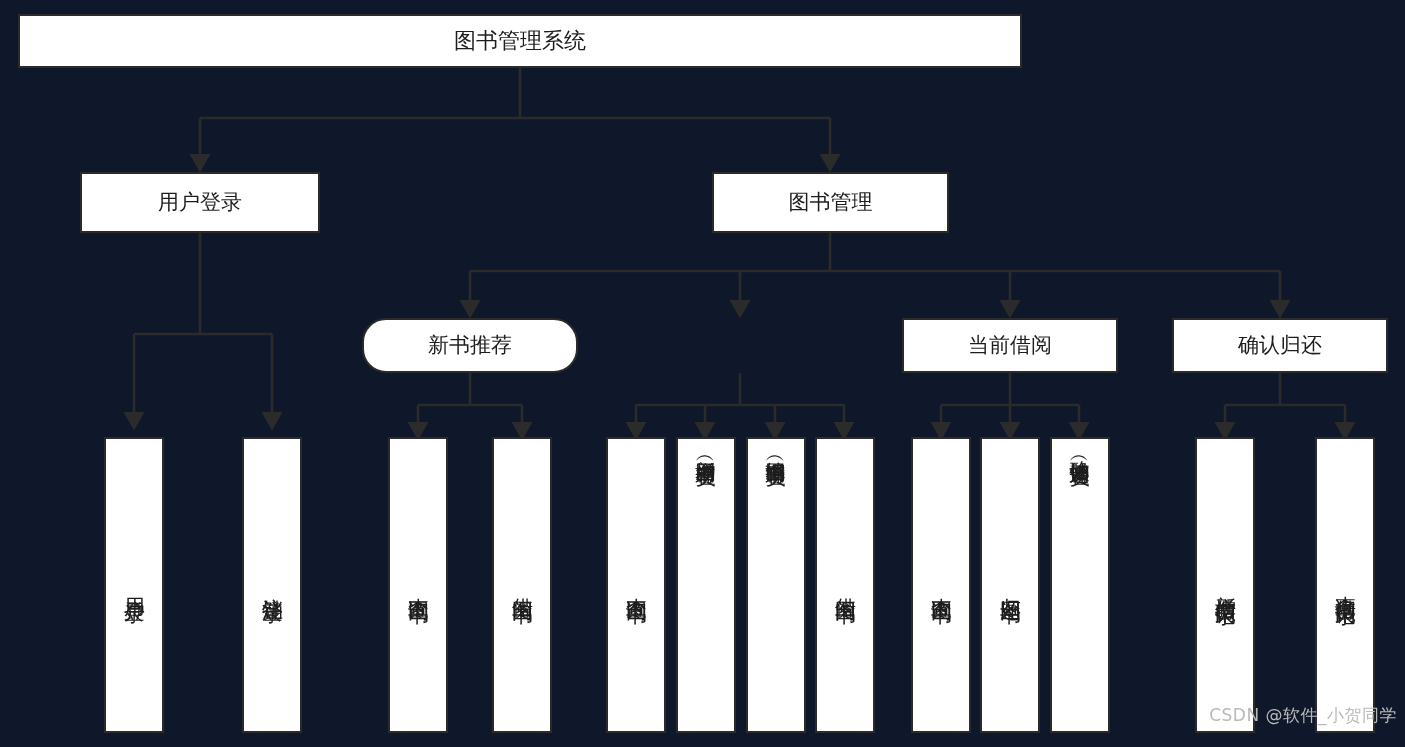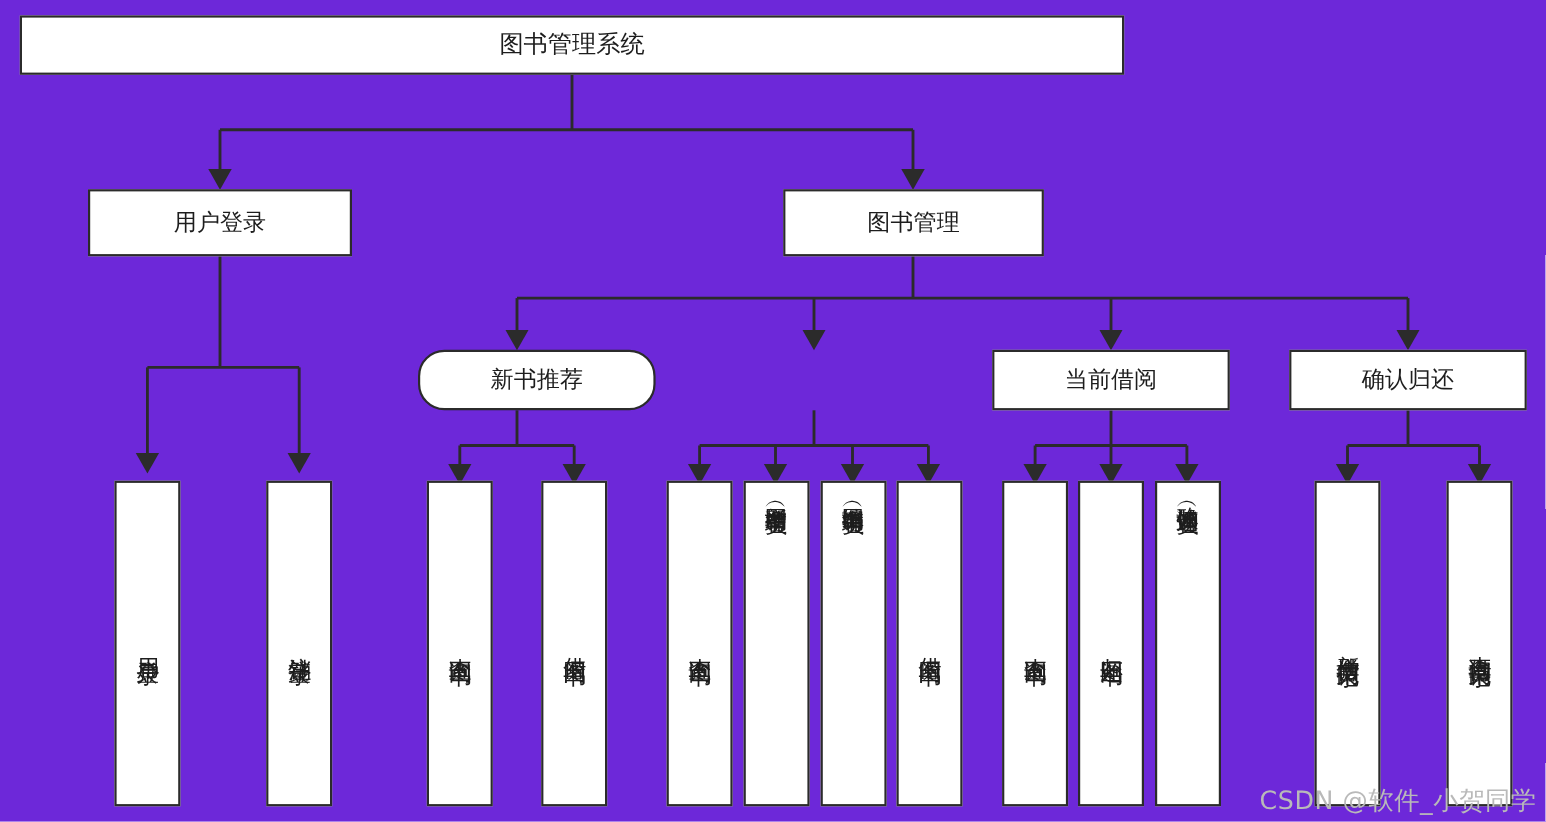--- a/index.html
+++ b/index.html
@@ -7,21 +7,21 @@
     padding: 0;
     background: #ffffff;
   }
   body {
     font-family: "DejaVu Sans", "Liberation Sans", sans-serif;
   }
   #diagram-root {
     position: relative;
     width: 1405px;
     height: 747px;
-    background: #6d28d9;
+    background: #0f172a;
     overflow: hidden;
   }
   #edges-layer {
     position: absolute;
     left: 0;
     top: 0;
     width: 1405px;
     height: 747px;
     pointer-events: none;
   }
@@ -65,22 +65,22 @@
     font-size: 20px;
     letter-spacing: 1px;
   }
   .node.vertical.mid-anchor {
     align-items: center;
     padding-top: 0;
   }
   #watermark {
     position: absolute;
     right: 8px;
-    bottom: 4px;
-    font-size: 23px;
+    bottom: 20px;
+    font-size: 17px;
     color: #b9b9b9;
     letter-spacing: 0.5px;
     z-index: 5;
     white-space: nowrap;
   }
 </style>
 </head>
 <body>
 
 <div id="diagram-root">
@@ -139,21 +139,21 @@
     <span class="node-label">图书管理系统</span>
   </div>
 
   <div class="node horizontal" style="left:80px; top:172px; width:240px; height:61px;">
     <span class="node-label">用户登录</span>
   </div>
   <div class="node horizontal" style="left:712px; top:172px; width:237px; height:61px;">
     <span class="node-label">图书管理</span>
   </div>
 
-  <div class="node horizontal" style="left:380px; top:318px; width:216px; height:55px;border-radius:24px;">
+  <div class="node horizontal" style="left:362px; top:318px; width:216px; height:55px;border-radius:24px;">
     <span class="node-label">新书推荐</span>
   </div>
   <div class="node horizontal" style="left:902px; top:318px; width:216px; height:55px;">
     <span class="node-label">当前借阅</span>
   </div>
   <div class="node horizontal" style="left:1172px; top:318px; width:216px; height:55px;">
     <span class="node-label">确认归还</span>
   </div>
 
   <div class="node vertical mid-anchor" style="left:104px; top:437px; width:60px; height:296px;">

